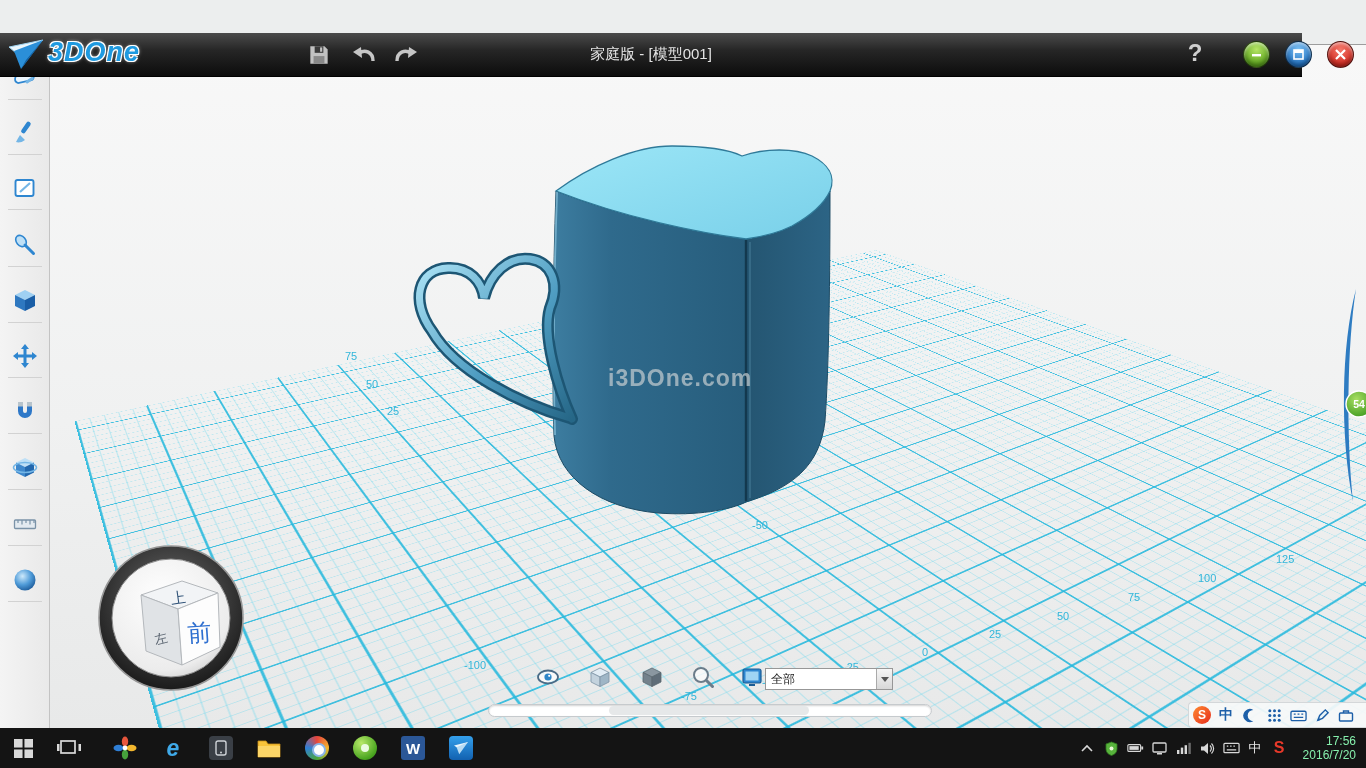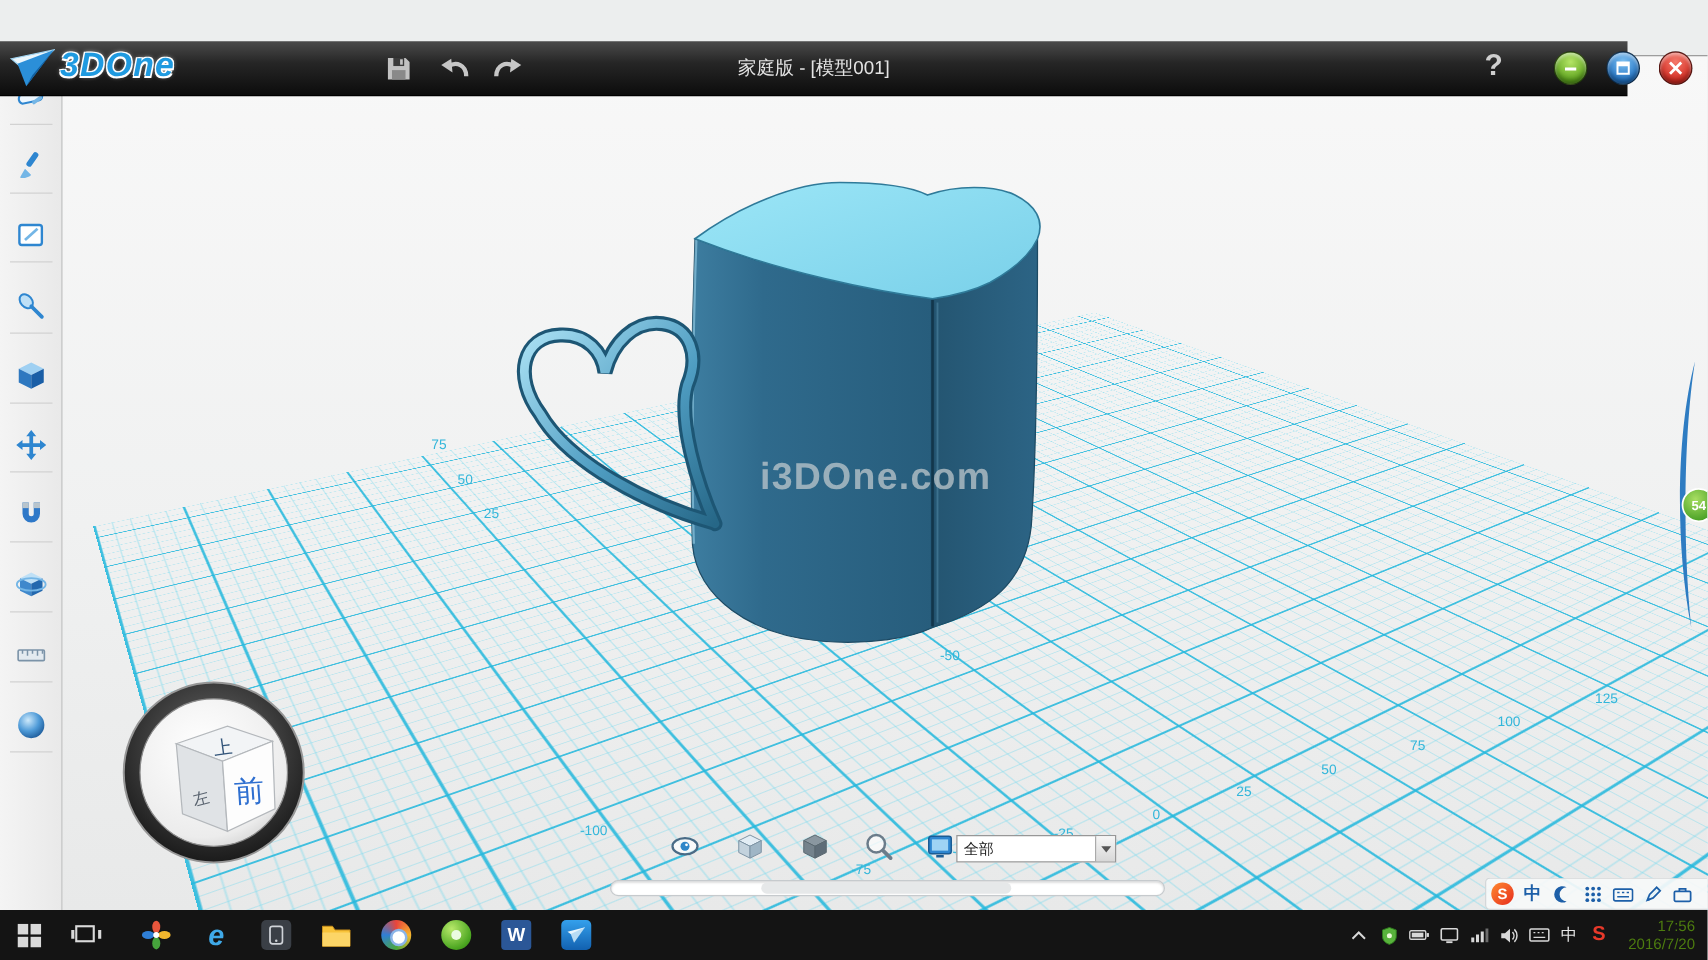--- a/index.html
+++ b/index.html
@@ -31,21 +31,21 @@
     background:linear-gradient(180deg,#f8f8f8 0%, #f0f1f1 55%, #e8e9e9 100%); border-top:1px solid #9d9d9d; z-index:1; }
   .grid-plane { position:absolute; left:750px; top:430px; width:1150px; height:1150px;
     transform:translate(-50%,-50%) perspective(1050px) rotateX(62deg) rotateZ(-36deg);
     background:
       repeating-linear-gradient(0deg, rgba(38,184,220,.85) 0 2px, transparent 2px 70px),
       repeating-linear-gradient(90deg, rgba(38,184,220,.85) 0 2px, transparent 2px 70px),
       repeating-linear-gradient(0deg, rgba(120,218,238,.42) 0 1px, transparent 1px 14px),
       repeating-linear-gradient(90deg, rgba(120,218,238,.42) 0 1px, transparent 1px 14px); }
   .grid-label { position:absolute; color:#32b6da; font-size:11px; }
   .model-svg { position:absolute; left:350px; top:91px; width:460px; height:400px; cursor:pointer; }
-  .watermark { position:absolute; left:558px; top:320px; font-size:30px; font-weight:bold; letter-spacing:1px; color:rgba(200,206,209,.7); }
+  .watermark { position:absolute; left:558px; top:320px; font-size:23px; font-weight:bold; letter-spacing:1px; color:rgba(200,206,209,.7); }
   .viewcube { position:absolute; left:46px; top:498px; width:150px; height:150px; cursor:pointer; }
   .crescent { position:absolute; left:1286px; top:243px; width:30px; height:215px; cursor:pointer; }
 
   .vbar-icon { position:absolute; top:620px; width:24px; height:24px; cursor:pointer; }
   .dropdown { position:absolute; left:715px; top:623px; width:128px; height:22px; background:#fff; border:1px solid #979797; display:flex; align-items:center; cursor:pointer; }
   .dropdown .dd-label { flex:1; font-size:12px; color:#222; padding-left:5px; }
   .dd-arrow { width:16px; height:20px; border-left:1px solid #aaa; background:linear-gradient(180deg,#f6f6f6,#d8d8d8); display:flex; align-items:center; justify-content:center; }
   .dd-arrow i { width:0; height:0; border-left:4px solid transparent; border-right:4px solid transparent; border-top:5px solid #555; }
   .hscroll { position:absolute; left:438px; top:659px; width:444px; height:13px; background:#fff; border:1px solid #c6cacd; border-radius:7px; box-shadow:inset 0 1px 2px rgba(0,0,0,.18); cursor:pointer; }
   .hscroll .thumb { position:absolute; left:120px; top:1px; width:200px; height:9px; border-radius:5px; background:#e6e8e9; }
@@ -61,21 +61,21 @@
   
   .taskbar { position:absolute; left:0; top:728px; width:1366px; height:40px; background:#141414; z-index:70; display:flex; align-items:center; }
   .start-btn { width:46px; height:40px; display:flex; align-items:center; justify-content:center; cursor:pointer; }
   .search-box { width:340px; height:30px; background:#2d2d2d; border:1px solid #4d4d4d; color:#c0c0c0; font-size:13px; padding-left:12px; font-family:"Liberation Sans",sans-serif; }
   .search-box::placeholder { color:#b5b5b5; opacity:1; }
   .taskview-btn { margin-left:10px; width:26px; height:26px; cursor:pointer; }
   .tb-apps { display:flex; gap:22px; margin-left:30px; align-items:center; }
   .app-ic { width:26px; height:26px; display:flex; align-items:center; justify-content:center; cursor:pointer; }
   .tb-right { margin-left:auto; display:flex; align-items:center; gap:7px; padding-right:4px; }
   .tray-ic { width:17px; height:17px; display:flex; align-items:center; justify-content:center; cursor:pointer; color:#d8d8d8; font-size:12px; }
-  .clock { text-align:right; color:#4d7c0f; font-size:12px; line-height:14px; padding:0 6px 0 8px; cursor:pointer; }
+  .clock { text-align:right; color:#86efac; font-size:12px; line-height:14px; padding:0 6px 0 8px; cursor:pointer; }
 
   .edge-glyph { color:#3fa9e8; font-size:23px; font-weight:bold; font-style:italic; }
   .word-ic { width:24px; height:24px; background:#2b5797; border-radius:3px; color:#fff; font-weight:bold; font-size:15px; display:flex; align-items:center; justify-content:center; }
   .chrome-ic { width:24px; height:24px; border-radius:50%; background:conic-gradient(#e8453c,#f5b52e,#4aa83d,#2f7fd6,#e8453c); position:relative; }
   .chrome-ic::after { content:""; position:absolute; left:7px; top:7px; width:10px; height:10px; border-radius:50%; background:#fff; border:2px solid #8ab4e8; }
   .green-ic { width:24px; height:24px; border-radius:50%; background:radial-gradient(circle at 35% 30%, #b8e96a, #4aa520 70%, #357a12); position:relative; }
   .green-ic::after { content:""; position:absolute; left:8px; top:8px; width:8px; height:8px; border-radius:50%; background:#eafbe0; }
   .dark-ic { width:24px; height:24px; border-radius:4px; background:#3a3f46; display:flex; align-items:center; justify-content:center; }
   .done-ic { width:24px; height:24px; border-radius:4px; background:linear-gradient(180deg,#34a0ec,#1261b0); display:flex; align-items:center; justify-content:center; }
   .sogou-tray { color:#e8392a; font-weight:bold; font-size:16px; }

